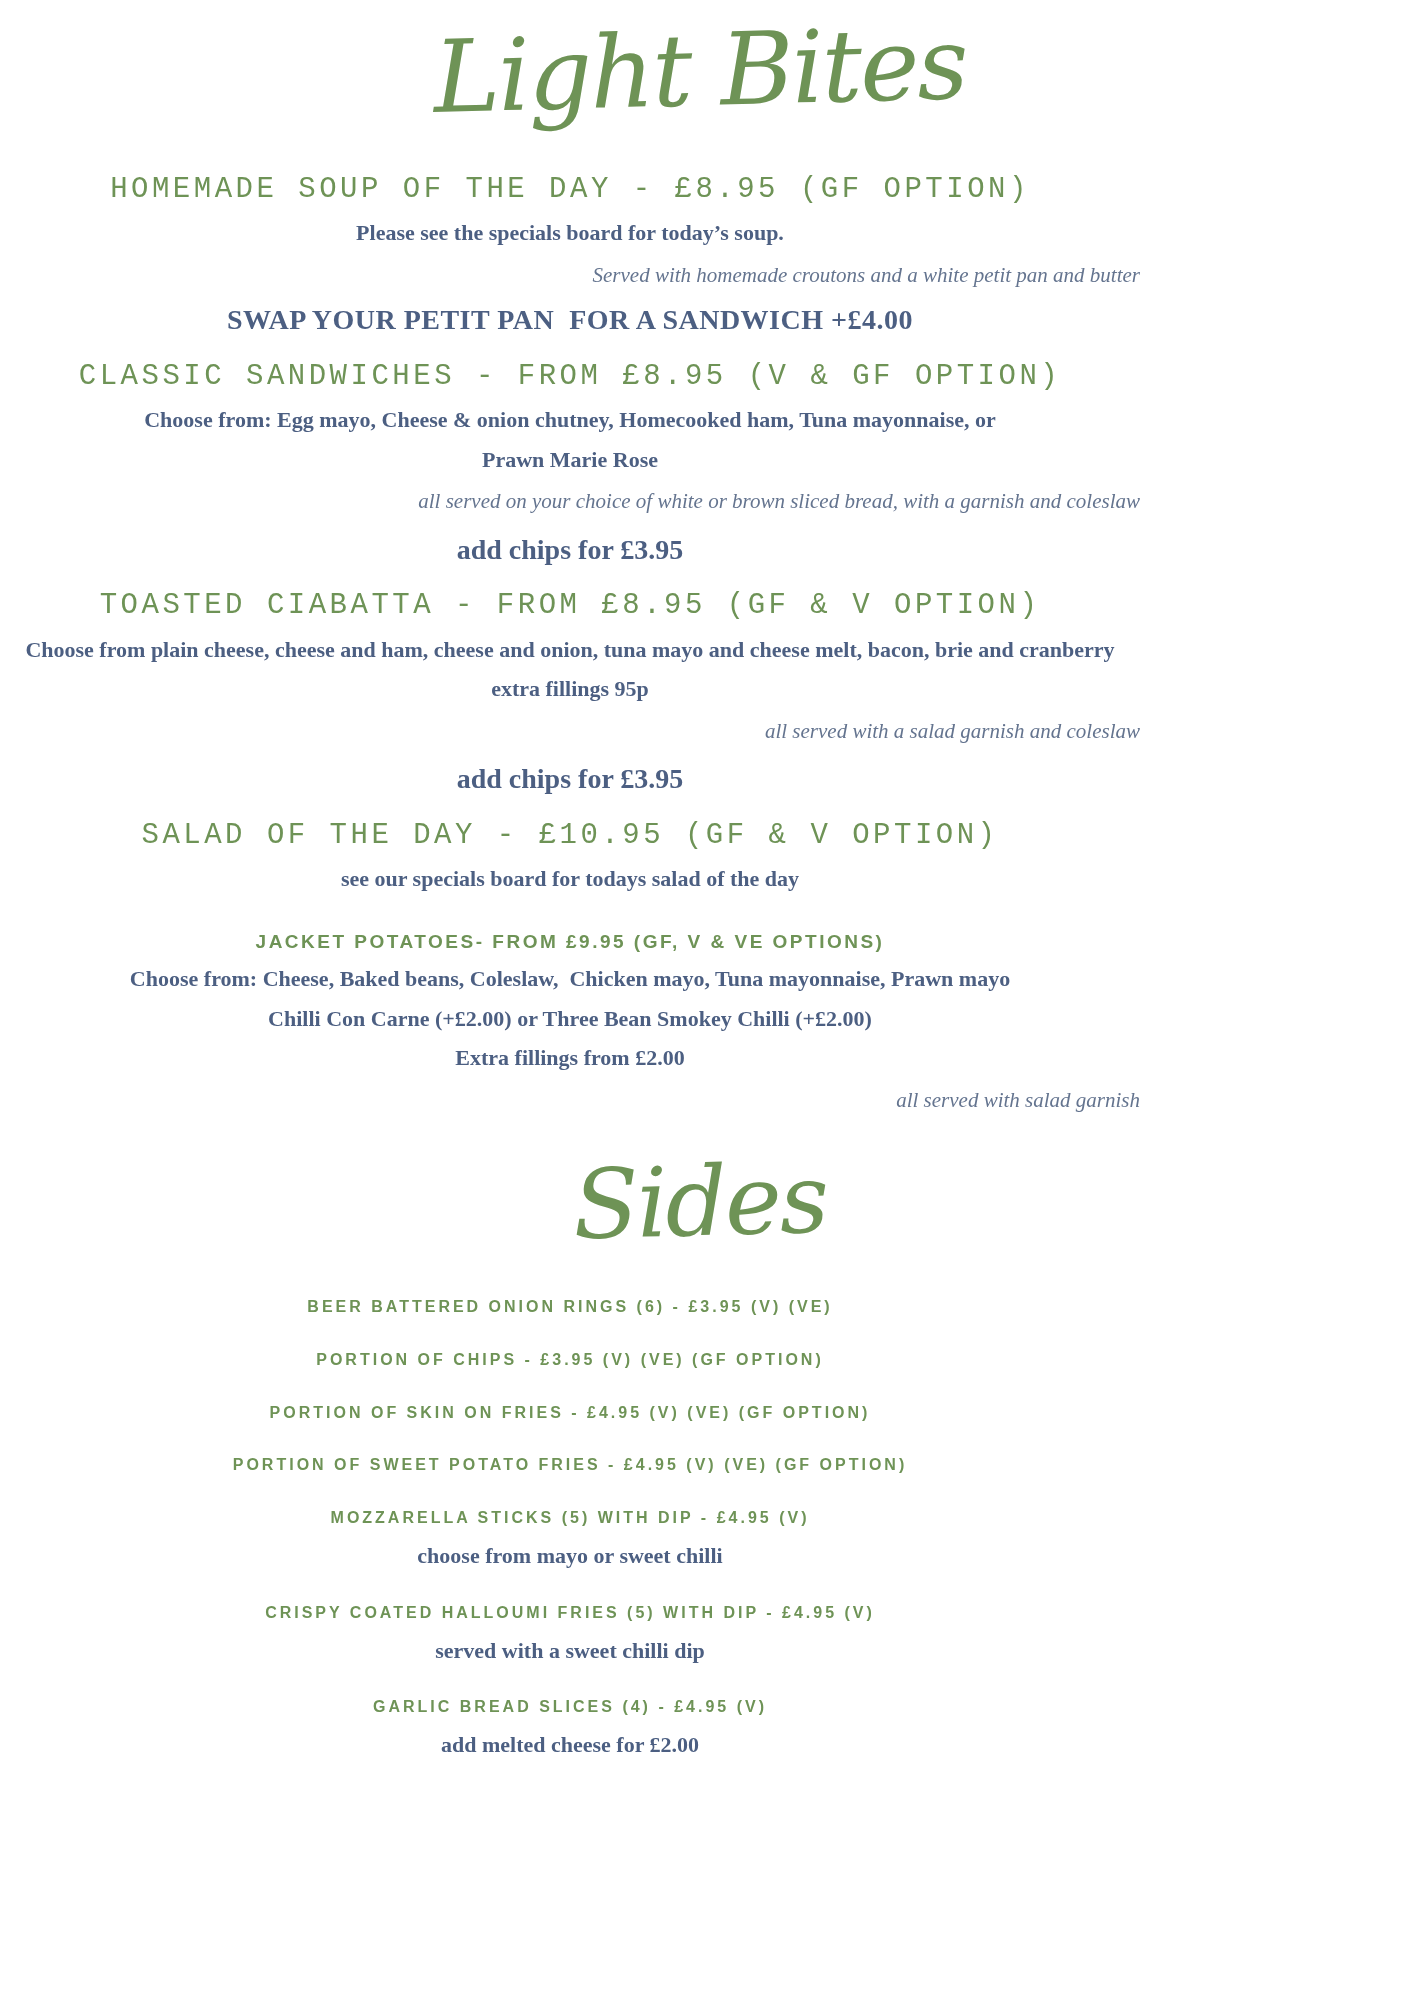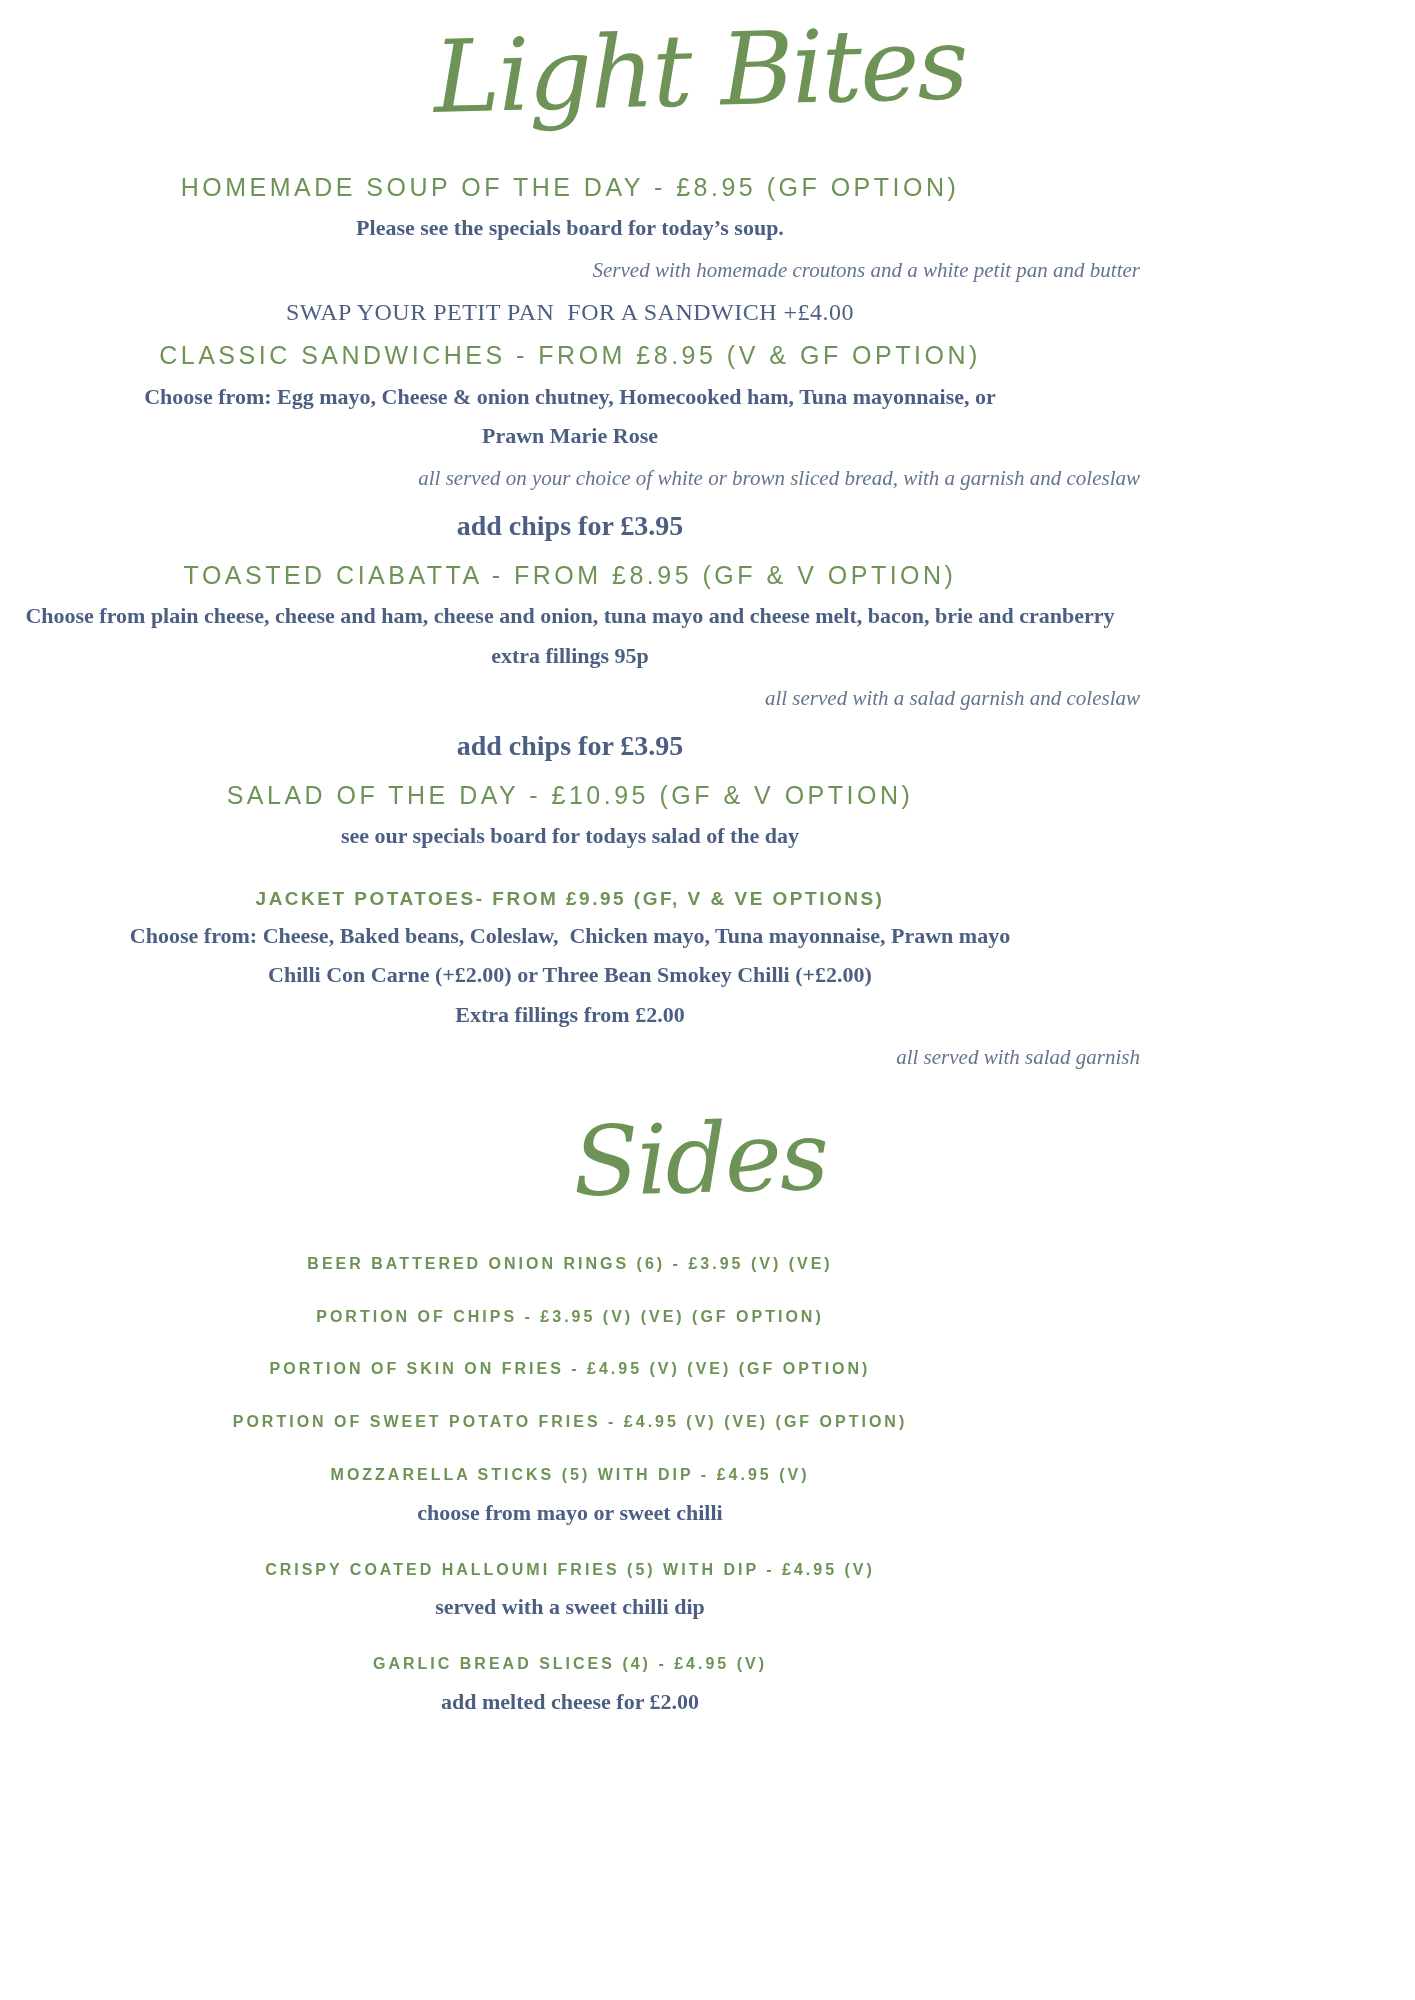--- a/index.html
+++ b/index.html
@@ -39,26 +39,26 @@
     font-size: 96px;
   }
   .content {
     width: 1140px;
     margin: 0;
     text-align: center;
     white-space: pre-wrap;
   }
   
   .l-header {
-    font-family: Liberation Sans, sans-serif;
+    font-family: Liberation Mono, monospace;
     color: var(--green);
-    font-size: 25px;
+    font-size: 29px;
     font-weight: 500;
     letter-spacing: 3.5px;
-    margin: 12px 0 6px;
+    margin: 20px 0 6px;
     line-height: 1.25;
   }
   .l-header-bold {
     font-family: "Liberation Sans", sans-serif;
     color: var(--green);
     font-size: 19px;
     font-weight: 700;
     letter-spacing: 2.5px;
     margin: 36px 0 10px;
     line-height: 1.25;
@@ -95,22 +95,22 @@
     color: var(--slate);
     font-size: 28px;
     font-weight: 700;
     text-underline-offset: 3px;
     margin: 15px 0;
     line-height: 1.35;
   }
   .l-serif-caps {
     font-family: "Liberation Serif", serif;
     color: var(--slate);
-    font-size: 24px;
-    font-weight: 400;
+    font-size: 28px;
+    font-weight: 700;
     letter-spacing: 0.5px;
     margin: 0 0;
     line-height: 1.3;
   }
 </style>
 </head>
 <body>
 
 <div class="page" style="--green: #6e9356; --slate: #4c5f82; --slate-light: #64748f;">
 

